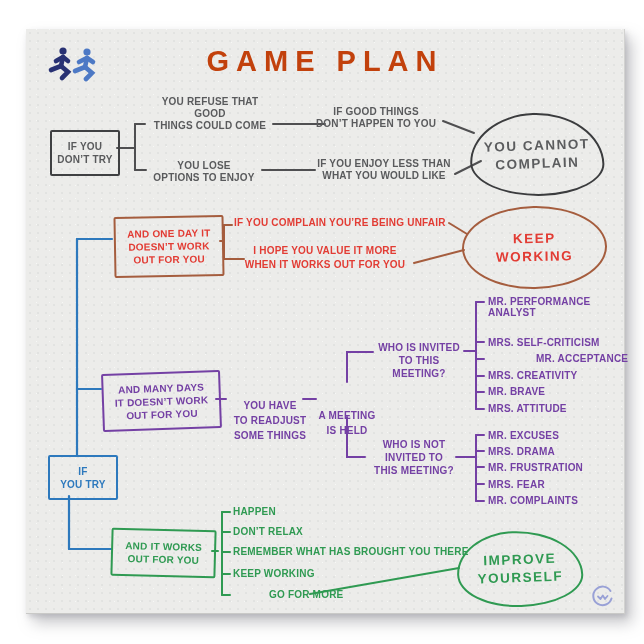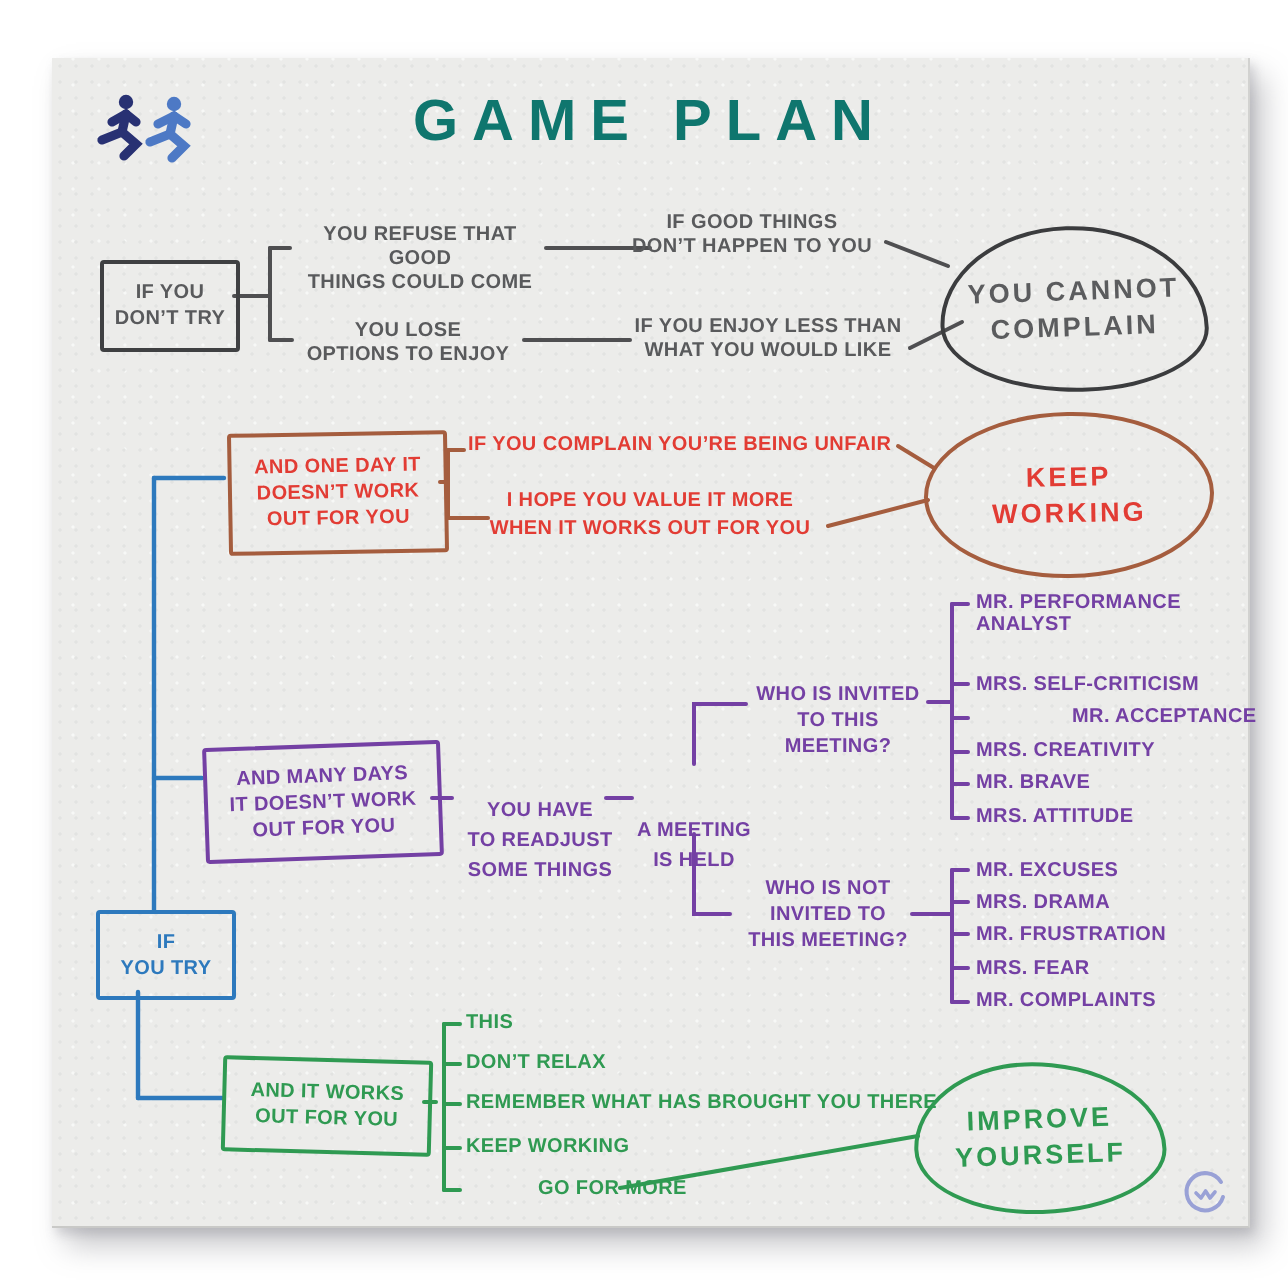--- a/index.html
+++ b/index.html
@@ -36,21 +36,21 @@
     letter-spacing:.2px;text-align:center;white-space:pre-line;
   }
   .ellipse{
     position:absolute;z-index:3;display:flex;align-items:center;justify-content:center;
     font:700 13.5px/18px "Liberation Sans", sans-serif;
     letter-spacing:1.5px;text-align:center;white-space:pre-line;
   }
   .title{
     position:absolute;left:26px;top:46px;width:598px;z-index:3;text-align:center;
     font:700 29px/30px "Liberation Sans", sans-serif;
-    letter-spacing:7px;color:#0f766e;
+    letter-spacing:7px;color:#c2410c;
   }
   .icon{position:absolute;z-index:3;}
 </style>
 </head>
 <body>
 
 <div class="poster"></div>
 
 <svg class="lines" width="644" height="644" viewBox="0 0 644 644">
   <g stroke="#4f4f51" stroke-width="2" stroke-linecap="round" fill="none">
@@ -125,21 +125,21 @@
     <path d="M41,14 L39,23"></path>
     <path d="M39,23 L29,27"></path>
     <path d="M39,23 L46,29 L40,35"></path>
   </g>
 </svg>
 
 <div class="title">GAME PLAN</div>
 
 <div class="box gray" style="left:50px;top:130px;width:66px;height:42px;border-color:#3f4042;">IF YOU
 DON’T TRY</div>
-<div class="txt gray" style="left:146px;top:112px;width:128px;">YOU REFUSE THAT GOOD
+<div class="txt gray" style="left:146px;top:96px;width:128px;">YOU REFUSE THAT GOOD
 THINGS COULD COME</div>
 <div class="txt gray" style="left:306px;top:106px;width:140px;">IF GOOD THINGS
 DON’T HAPPEN TO YOU</div>
 <div class="txt gray" style="left:145px;top:160px;width:118px;">YOU LOSE
 OPTIONS TO ENJOY</div>
 <div class="txt gray" style="left:311px;top:158px;width:146px;">IF YOU ENJOY LESS THAN
 WHAT YOU WOULD LIKE</div>
 <div class="ellipse" style="left:470px;top:113px;width:130px;height:79px;border:2.2px solid #3b3c3e;color:#5b5c5e;border-radius:48% 52% 46% 54% / 58% 64% 36% 42%;transform:rotate(-2deg);">YOU CANNOT
 COMPLAIN</div>
 
@@ -176,21 +176,21 @@
 <div class="txt purple left lh11" style="left:488px;top:446px;width:130px;">MRS. DRAMA</div>
 <div class="txt purple left lh11" style="left:488px;top:462px;width:130px;">MR. FRUSTRATION</div>
 <div class="txt purple left lh11" style="left:488px;top:479px;width:130px;">MRS. FEAR</div>
 <div class="txt purple left lh11" style="left:488px;top:495px;width:130px;">MR. COMPLAINTS</div>
 
 <div class="box blue lh14" style="left:48px;top:455px;width:66px;height:41px;border-color:#2d79bd;">IF
 YOU TRY</div>
 
 <div class="box green lh14" style="left:111px;top:529px;width:101px;height:44px;border-color:#2f9a52;transform:rotate(1.5deg);">AND IT WORKS
 OUT FOR YOU</div>
-<div class="txt green left nowrap lh11" style="left:233px;top:506px;">THIS</div>
+<div class="txt green left nowrap lh11" style="left:233px;top:506px;">HAPPEN</div>
 <div class="txt green left nowrap lh11" style="left:233px;top:526px;">DON’T RELAX</div>
 <div class="txt green left nowrap lh11" style="left:233px;top:546px;">REMEMBER WHAT HAS BROUGHT YOU THERE</div>
 <div class="txt green left nowrap lh11" style="left:233px;top:568px;">KEEP WORKING</div>
 <div class="txt green left nowrap lh11" style="left:233px;top:589px;margin-left:36px;">GO FOR MORE</div>
 <div class="ellipse green" style="left:457px;top:531px;width:122px;height:72px;border:2.2px solid #2f9a52;border-radius:45% 55% 50% 50% / 55% 60% 40% 45%;transform:rotate(-2deg);">IMPROVE
 YOURSELF</div>
 
 <svg class="icon" style="left:590px;top:584px;" width="26" height="26" viewBox="0 0 26 26">
   <path d="M20.5,7 A9.3,9.3 0 1 0 21.5,14.5" stroke="#99a1d6" stroke-width="2" fill="none" stroke-linecap="round"></path>
   <path d="M8,12.5 L10.5,15 L12.8,11.5 L15,15 L17.5,12" stroke="#99a1d6" stroke-width="1.8" fill="none" stroke-linecap="round" stroke-linejoin="round"></path>

